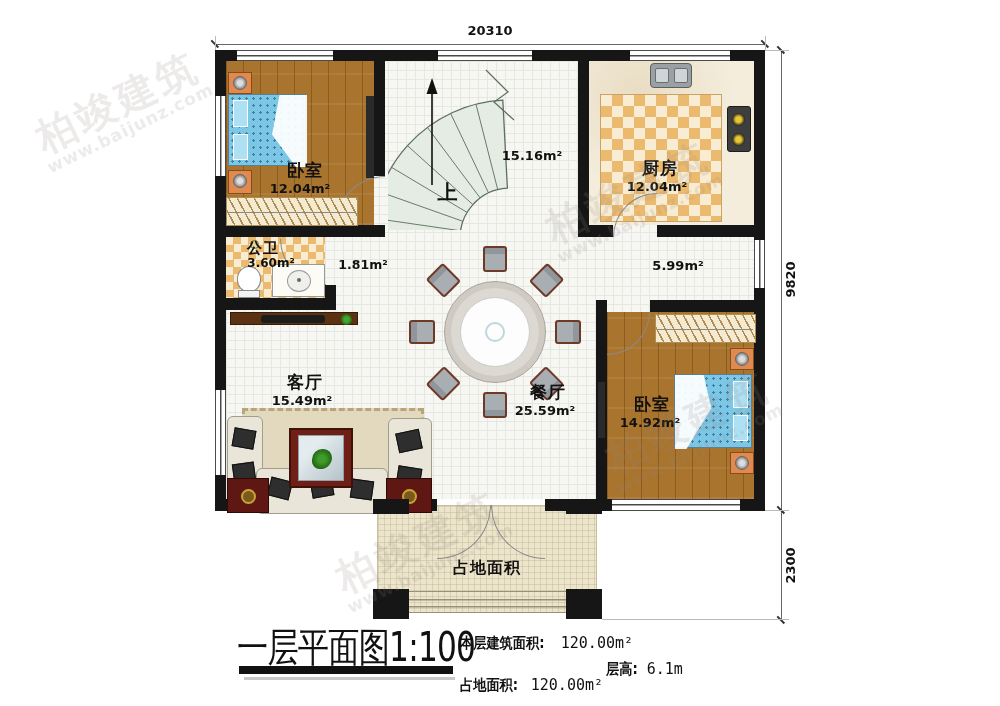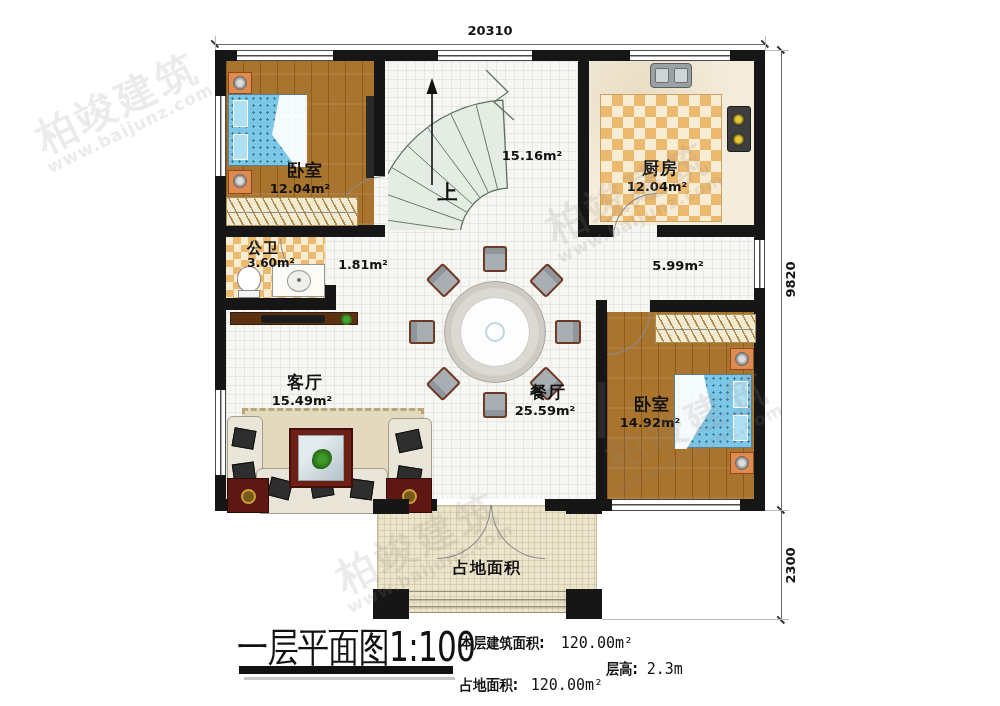--- a/index.html
+++ b/index.html
@@ -284,16 +284,16 @@
   <div class="statcell" style="left:460px;top:634px;">
     <span class="lab">本层建筑面积:</span>
     <span class="val">120.00m²</span>
   </div>
   <div class="statcell" style="left:460px;top:676px;">
     <span class="lab">占地面积:</span>
     <span class="val">120.00m²</span>
   </div>
   <div class="statcell" style="left:606px;top:660px;">
     <span class="lab">层高:</span>
-    <span class="val">2.3m</span>
+    <span class="val">6.1m</span>
   </div>
 
 </div>
 
 </body></html>

